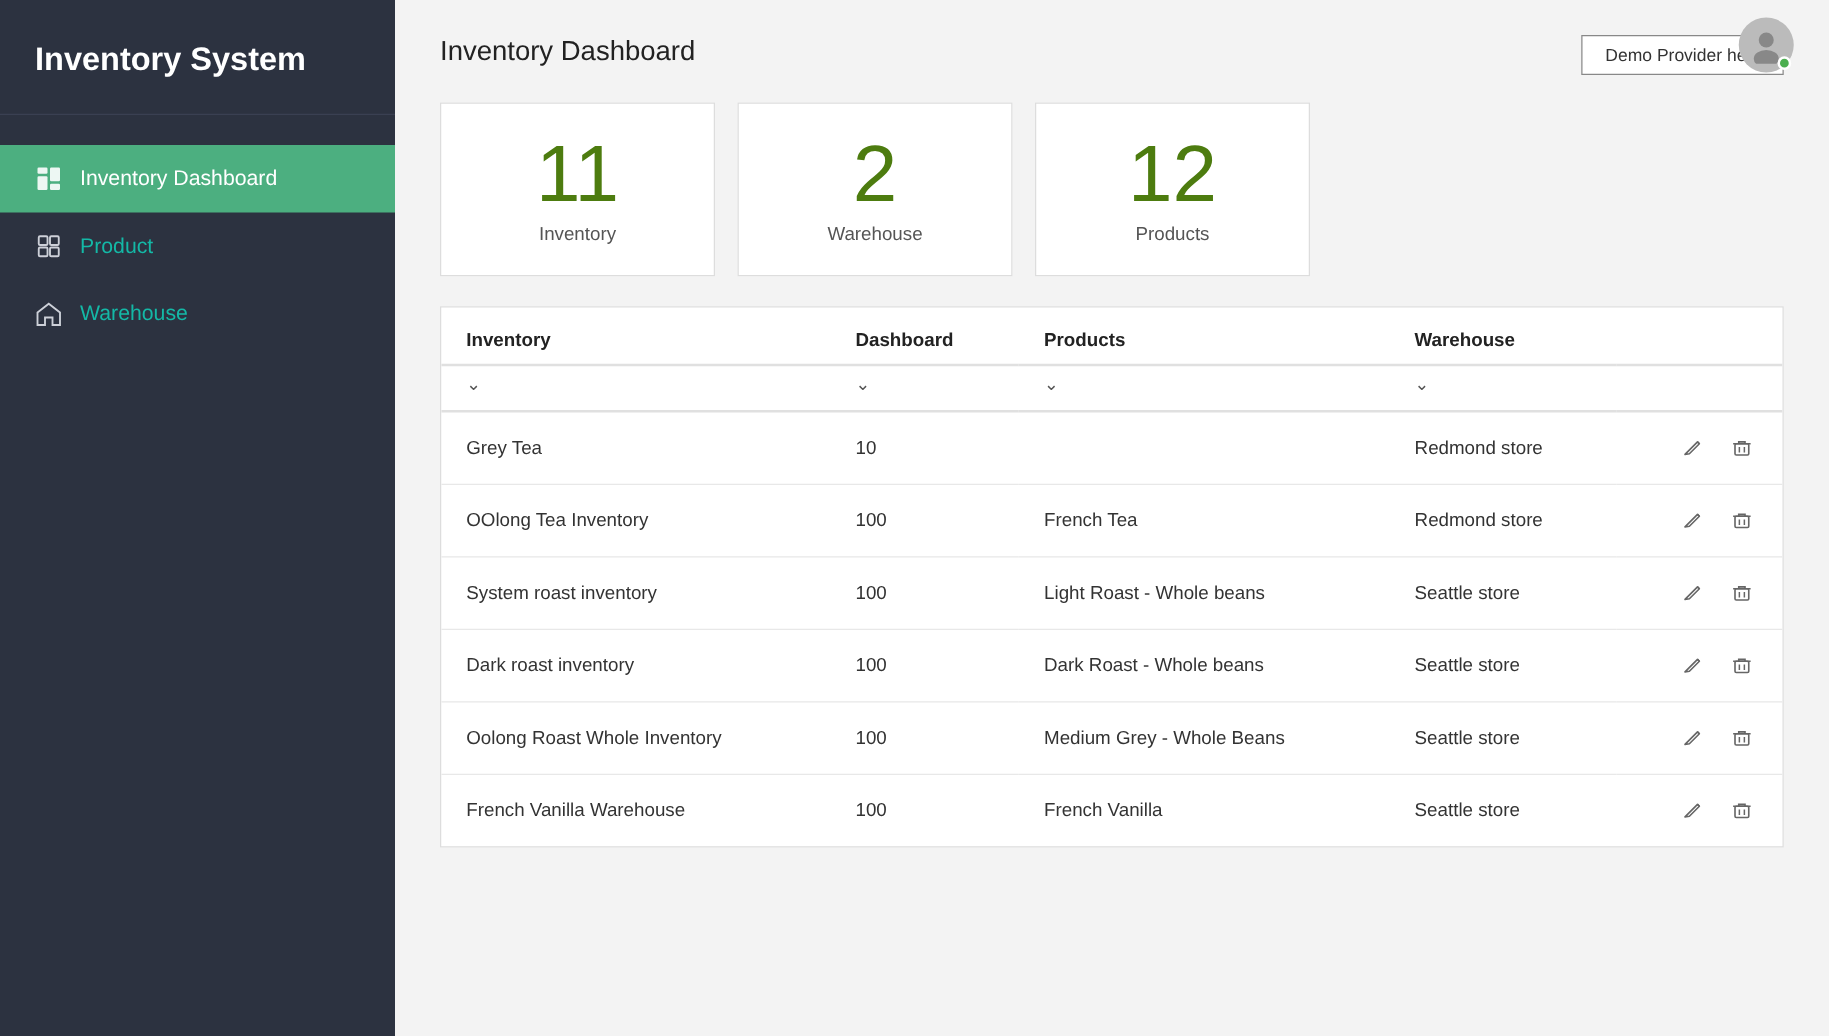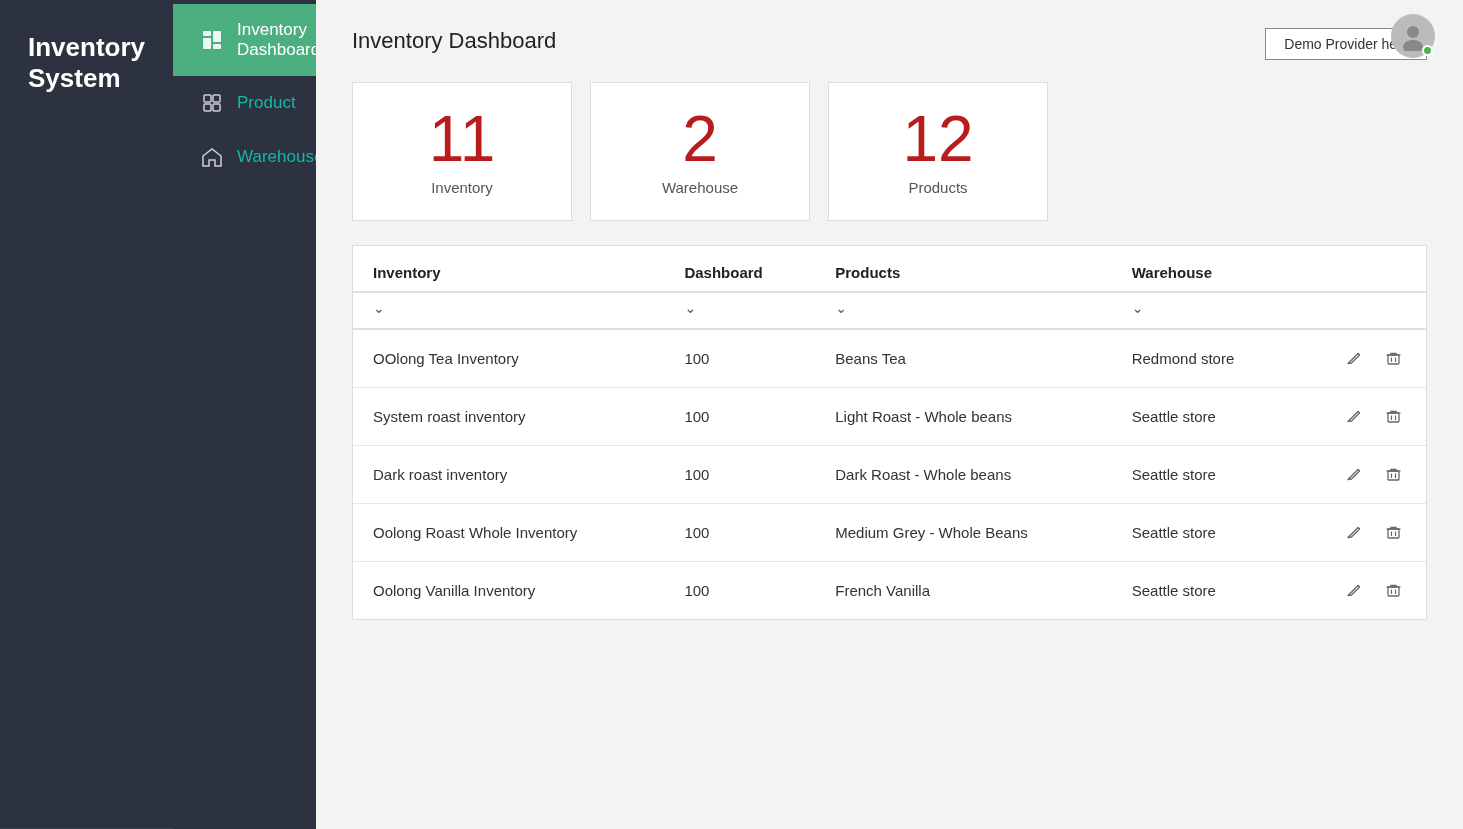--- a/index.html
+++ b/index.html
@@ -5,22 +5,23 @@
     * { box-sizing: border-box; margin: 0; padding: 0; }
     body { font-family: 'Segoe UI', Arial, sans-serif; background: #f3f3f3; display: flex; height: 100vh; overflow: hidden; }
 
     
     .sidebar {
       width: 316px;
       min-width: 316px;
       background: #2c3240;
       color: #fff;
       display: flex;
-      flex-direction: row;
+      flex-direction: column;
       height: 100vh;
+      gap: 20px;
     }
     .sidebar-title {
       padding: 32px 28px 28px 28px;
       font-size: 26px;
       font-weight: 700;
       color: #fff;
       border-bottom: 1px solid #3a4052;
     }
     .sidebar-nav { display: flex; flex-direction: column; padding-top: 4px; }
     .sidebar-item {
@@ -99,21 +100,21 @@
       align-items: center;
       justify-content: center;
       width: 220px;
       min-height: 130px;
       padding: 24px 32px;
       margin-right: 18px;
     }
     .stat-number {
       font-size: 64px;
       font-weight: 300;
-      color: #b91c1c;
+      color: #4d7c0f;
       line-height: 1;
     }
     .stat-label {
       font-size: 15px;
       color: #555;
       margin-top: 8px;
     }
 
     
     .table-container {
@@ -268,24 +269,49 @@
           <td>
             <span class="filter-chevron">⌄</span>
           </td>
           <td>
             <span class="filter-chevron">⌄</span>
           </td>
           <td></td>
         </tr>
       </thead>
       <tbody id="table-body">
+      <tr>
+      <td>Grey Tea</td>
+      <td>10</td>
+      <td></td>
+      <td>Redmond store</td>
+      <td>
+        <div class="action-cell">
+          <button class="action-btn" title="Edit">
+            <svg class="icon-edit" viewBox="0 0 17 17" fill="none">
+              <path d="M2 13.5L5.5 13L13.5 5L12 3.5L4 11.5L2 13.5Z" stroke="#666" stroke-width="1.3" fill="none" stroke-linejoin="round"></path>
+              <path d="M12 3.5L13.5 5" stroke="#666" stroke-width="1.3"></path>
+            </svg>
+          </button>
+          <button class="action-btn" title="Delete">
+            <svg class="icon-trash" viewBox="0 0 17 17" fill="none">
+              <rect x="3" y="5" width="11" height="9" rx="1" stroke="#666" stroke-width="1.3" fill="none"></rect>
+              <path d="M1.5 5H15.5" stroke="#666" stroke-width="1.3"></path>
+              <path d="M6 5V3.5H11V5" stroke="#666" stroke-width="1.3" fill="none"></path>
+              <line x1="6.5" y1="7.5" x2="6.5" y2="12" stroke="#666" stroke-width="1.2"></line>
+              <line x1="10.5" y1="7.5" x2="10.5" y2="12" stroke="#666" stroke-width="1.2"></line>
+            </svg>
+          </button>
+        </div>
+      </td>
+    </tr>
           <tr>
       <td>OOlong Tea Inventory</td>
       <td>100</td>
-      <td>Beans Tea</td>
+      <td>French Tea</td>
       <td>Redmond store</td>
       <td>
         <div class="action-cell">
           <button class="action-btn" title="Edit">
             <svg class="icon-edit" viewBox="0 0 17 17" fill="none">
               <path d="M2 13.5L5.5 13L13.5 5L12 3.5L4 11.5L2 13.5Z" stroke="#666" stroke-width="1.3" fill="none" stroke-linejoin="round"></path>
               <path d="M12 3.5L13.5 5" stroke="#666" stroke-width="1.3"></path>
             </svg>
           </button>
           <button class="action-btn" title="Delete">
@@ -369,21 +395,21 @@
               <path d="M1.5 5H15.5" stroke="#666" stroke-width="1.3"></path>
               <path d="M6 5V3.5H11V5" stroke="#666" stroke-width="1.3" fill="none"></path>
               <line x1="6.5" y1="7.5" x2="6.5" y2="12" stroke="#666" stroke-width="1.2"></line>
               <line x1="10.5" y1="7.5" x2="10.5" y2="12" stroke="#666" stroke-width="1.2"></line>
             </svg>
           </button>
         </div>
       </td>
     </tr>
           <tr>
-      <td>Oolong Vanilla Inventory</td>
+      <td>French Vanilla Warehouse</td>
       <td>100</td>
       <td>French Vanilla</td>
       <td>Seattle store</td>
       <td>
         <div class="action-cell">
           <button class="action-btn" title="Edit">
             <svg class="icon-edit" viewBox="0 0 17 17" fill="none">
               <path d="M2 13.5L5.5 13L13.5 5L12 3.5L4 11.5L2 13.5Z" stroke="#666" stroke-width="1.3" fill="none" stroke-linejoin="round"></path>
               <path d="M12 3.5L13.5 5" stroke="#666" stroke-width="1.3"></path>
             </svg>

